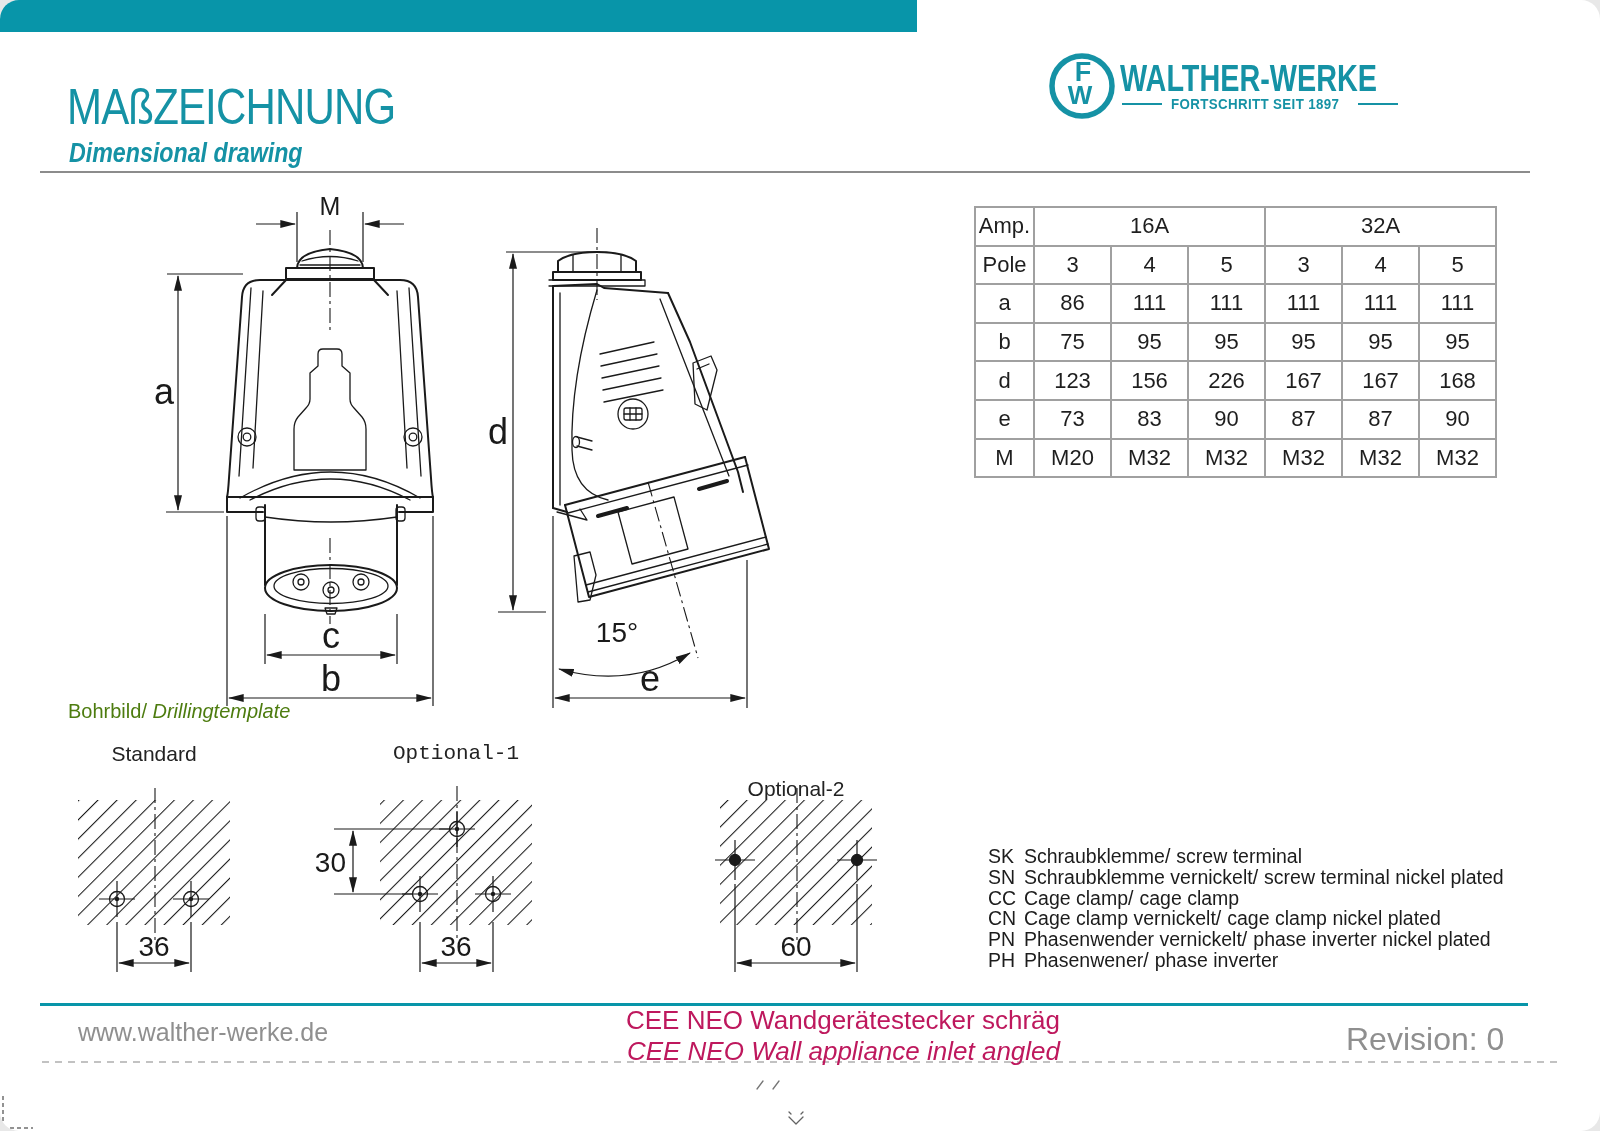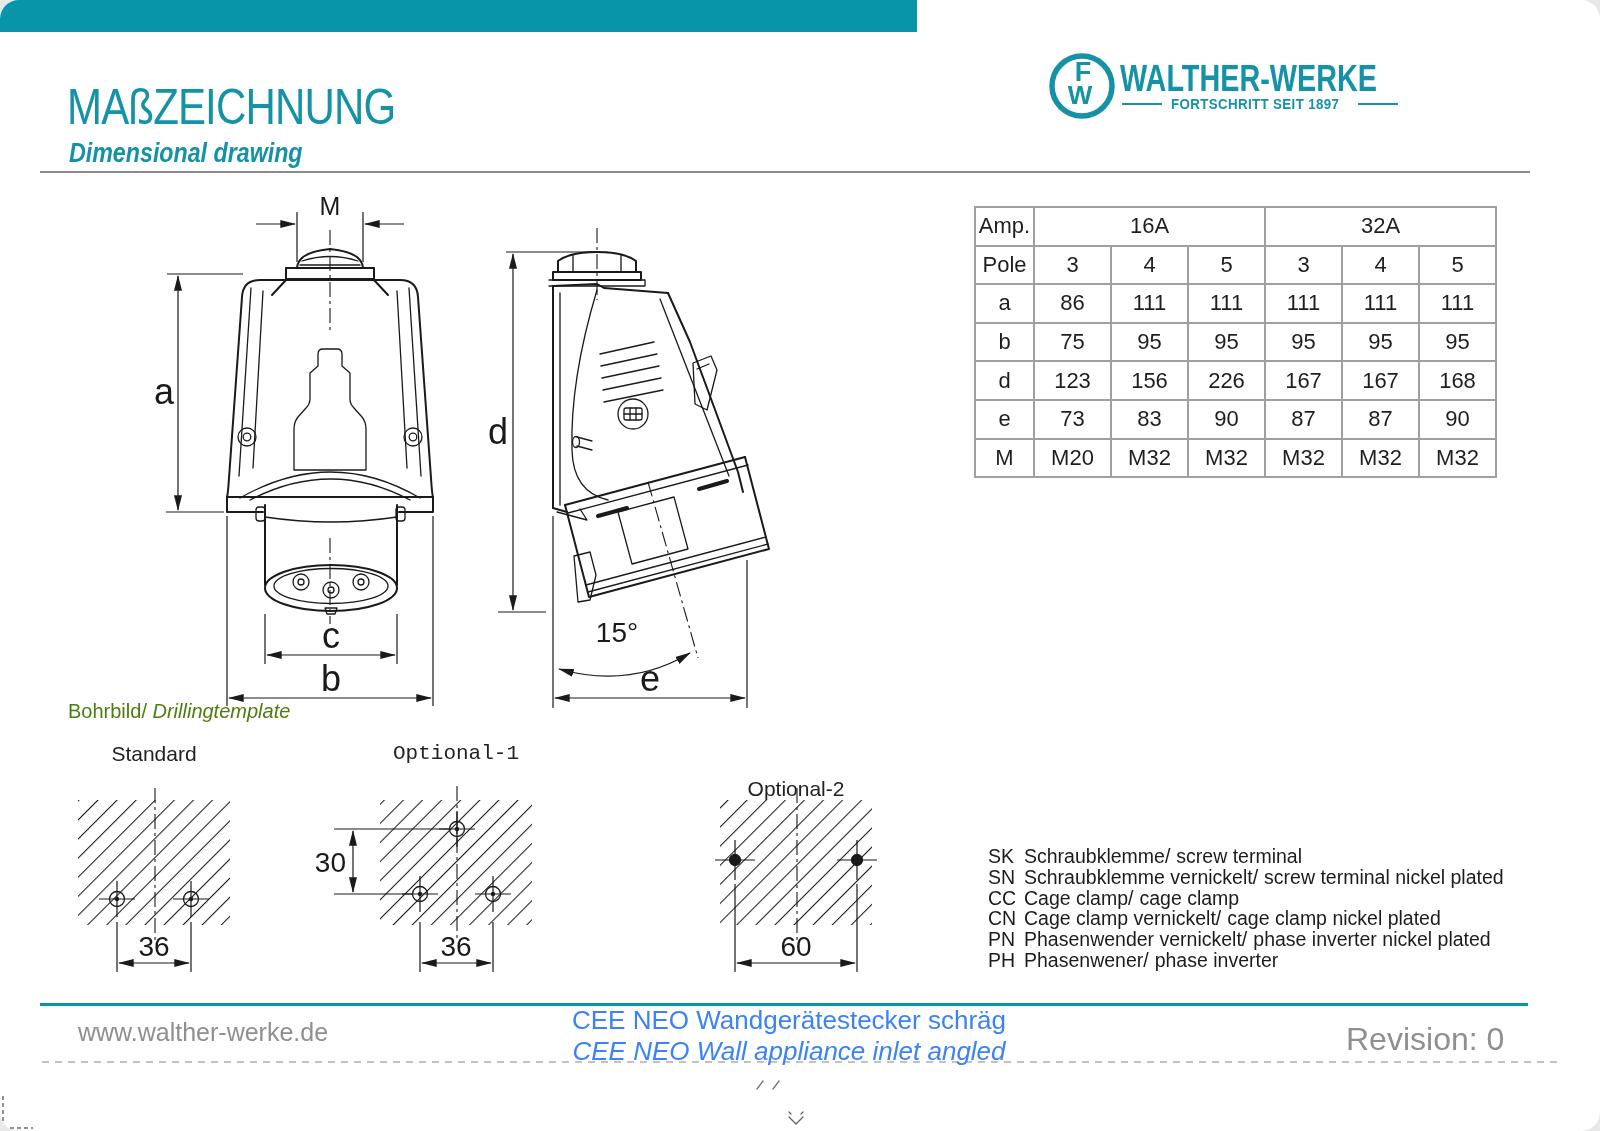--- a/index.html
+++ b/index.html
@@ -42,21 +42,21 @@
   .lg-code{width:36px;flex:0 0 36px;}
   .lg-en{}
   .lg-de{margin-right:6px;}
   
   .tpl-label{font-size:21px;color:#222;text-align:center;width:152px;}
   .bohrbild{left:68px;top:700px;font-size:20px;color:#4d7c0f;white-space:nowrap;}
   .bohrbild .it{font-style:italic;}
   
   .footline{left:40px;top:1003px;width:1488px;height:3px;background:#0895a9;}
   .foot-url{left:78px;top:1018px;font-size:25px;color:#8f8f8f;white-space:nowrap;}
-  .foot-center{left:539px;top:1005px;width:500px;text-align:center;color:#3b82f6;}
+  .foot-center{left:560px;top:1005px;width:500px;text-align:right;color:#be185d;}
   .foot-center .l1{font-size:26px;}
   .foot-center .l2{font-size:26px;font-style:italic;}
   .foot-rev{left:1346px;top:1021px;font-size:32px;color:#8f8f8f;white-space:nowrap;}
   
   svg.draw{left:0;top:0;}
   .ln{stroke:#1a1a1a;fill:none;stroke-width:2;stroke-linecap:round;stroke-linejoin:round;}
   .ln2{stroke:#1a1a1a;fill:none;stroke-width:1.3;stroke-linecap:round;stroke-linejoin:round;}
   .lnth{stroke:#1a1a1a;fill:none;stroke-width:4;stroke-linecap:round;}
   .dim{stroke:#1a1a1a;fill:none;stroke-width:1.2;}
   .dar{marker-start:url(#arr);marker-end:url(#arr);}

